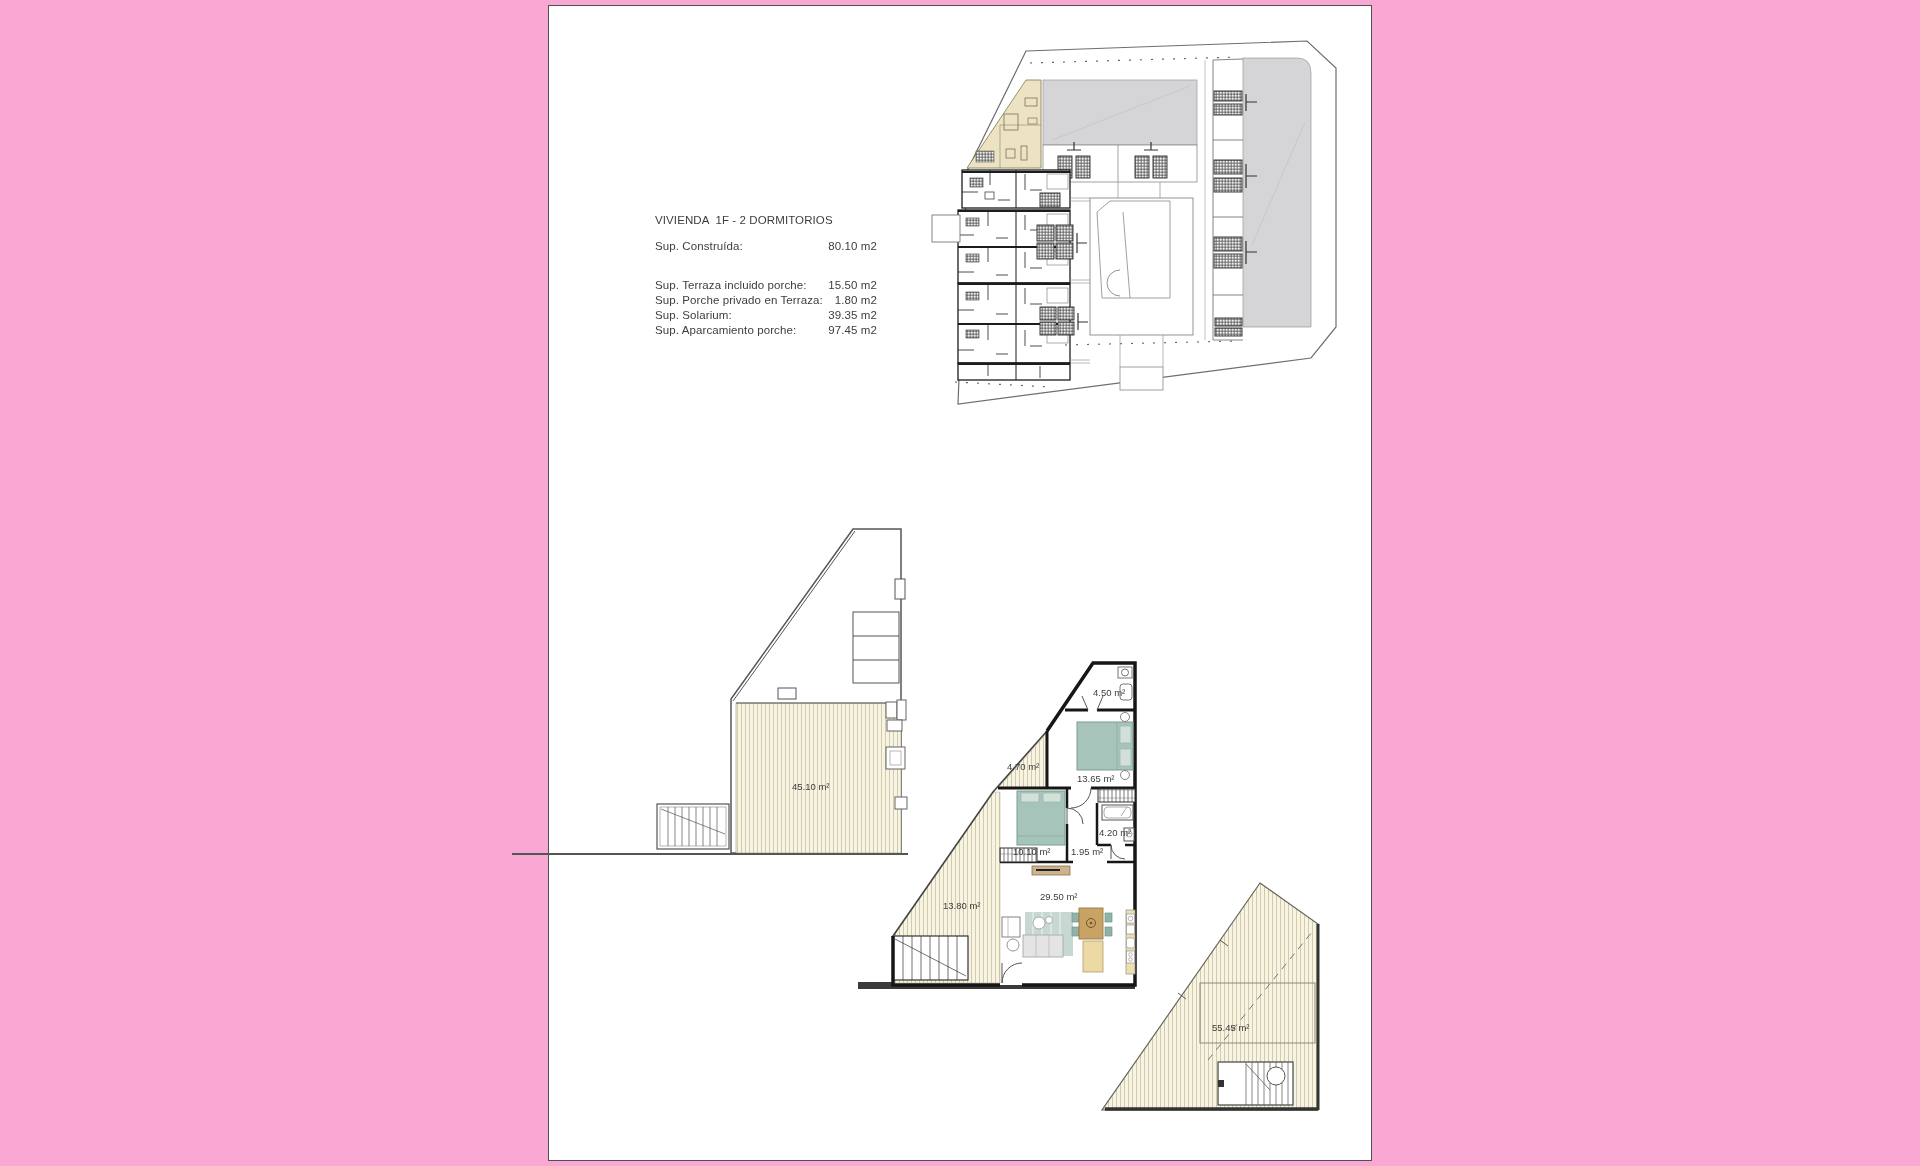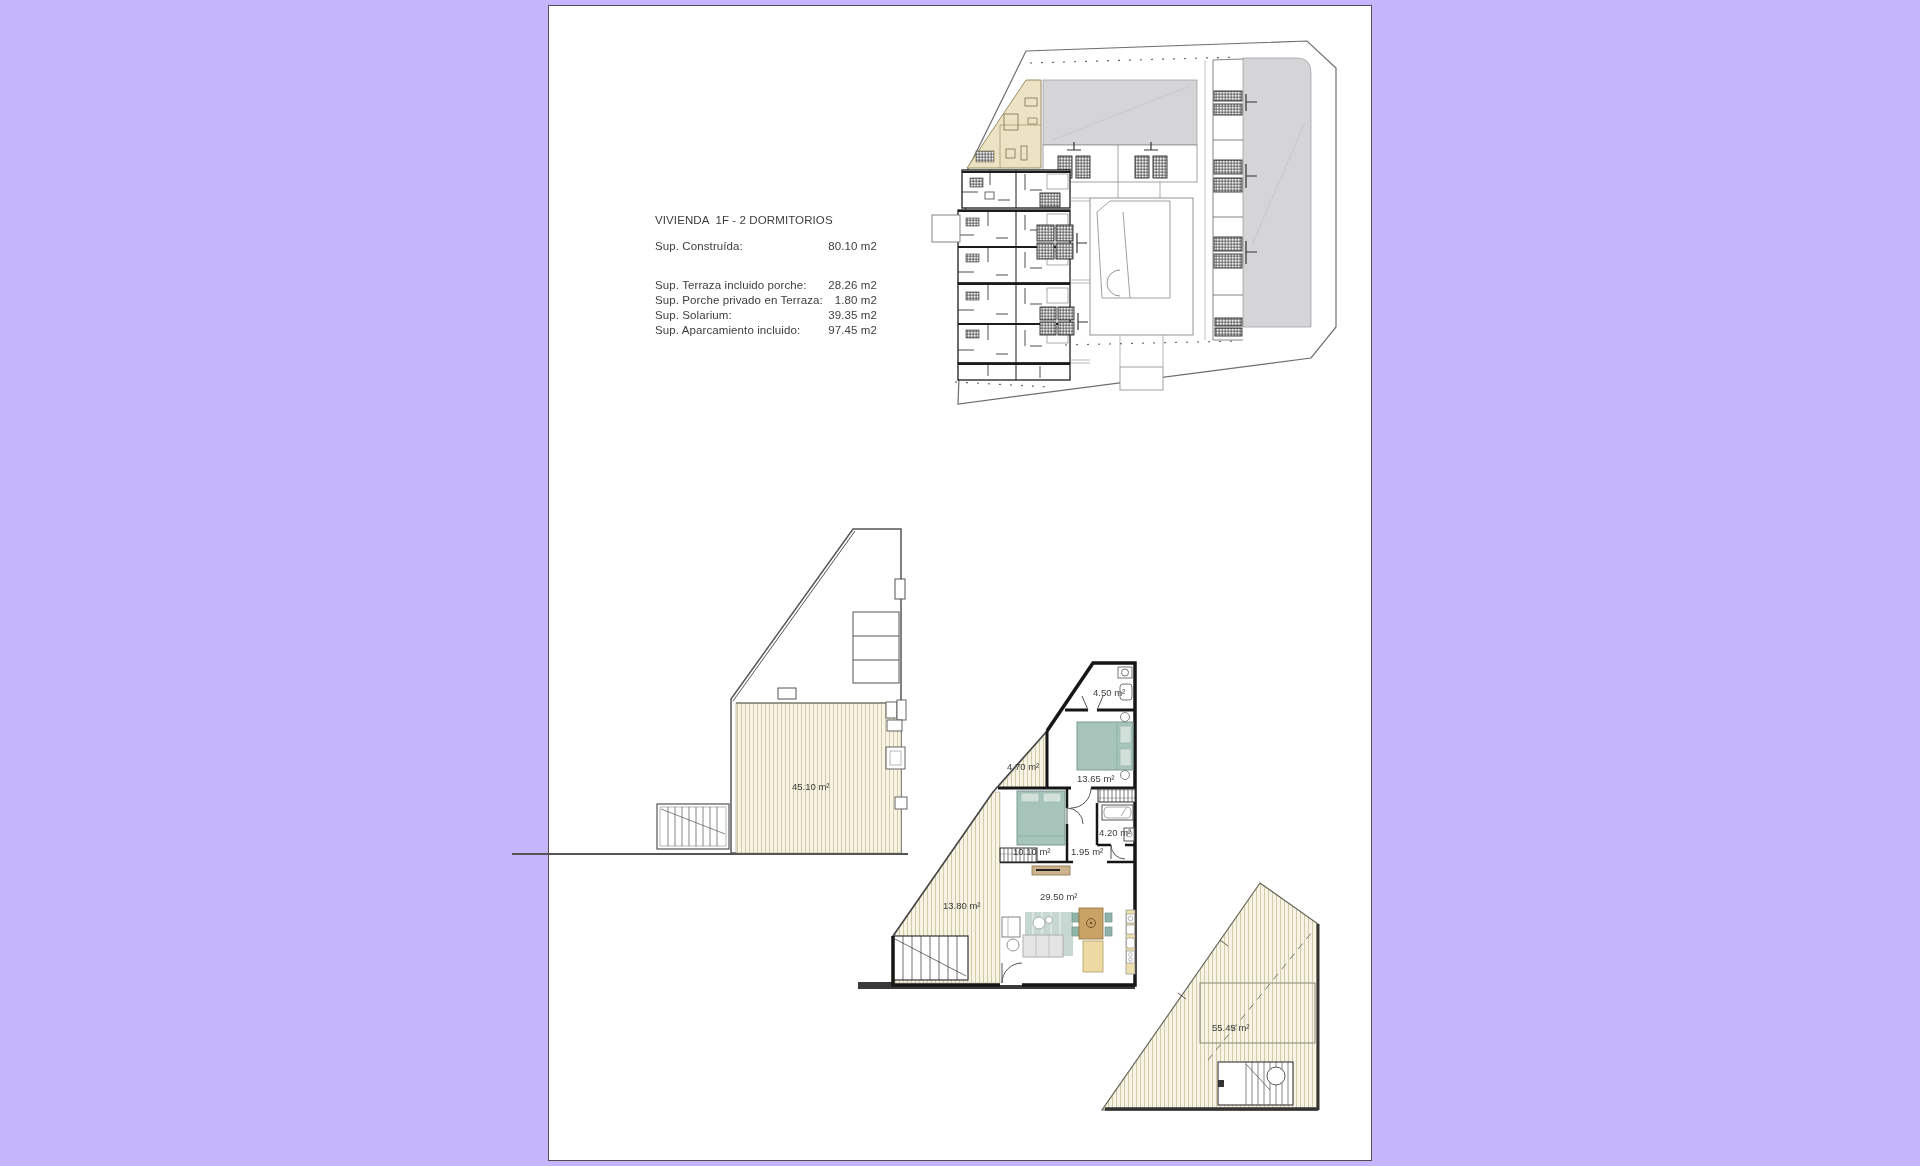--- a/index.html
+++ b/index.html
@@ -1,16 +1,16 @@
 <!DOCTYPE html>
 <html><head>
 <meta charset="utf-8">
 <style>
   html,body{margin:0;padding:0;background:#ffffff;}
-  .canvas{position:relative;width:1920px;height:1166px;background:#c4b5fd;overflow:hidden;
+  .canvas{position:relative;width:1920px;height:1166px;background:#f9a8d4;overflow:hidden;
           font-family:"Liberation Sans", sans-serif;text-decoration:underline;}
   .sheet{position:absolute;left:548px;top:5px;width:822px;height:1154px;
          border:1px solid #4f4f4f;background:#ffffff;}
   .plan-svg{position:absolute;}
   .spec-block{position:absolute;left:655px;top:214px;width:222px;
               font-size:11.5px;color:#3d3d3d;letter-spacing:0.1px;}
   .spec-title{margin-bottom:13px;white-space:pre;}
   .spec-row{display:flex;justify-content:space-between;line-height:15px;}
   .spec-row.gap-above{margin-top:24px;}
   .spec-label{white-space:pre;}
@@ -43,32 +43,32 @@
   <div class="sheet"></div>
 
   <div class="spec-block">
     <div class="spec-title">VIVIENDA  1F - 2 DORMITORIOS</div>
     <div class="spec-row">
       <span class="spec-label">Sup. Construída:</span>
       <span class="spec-value">80.10 m2</span>
     </div>
     <div class="spec-row gap-above">
       <span class="spec-label">Sup. Terraza incluido porche:</span>
-      <span class="spec-value">28.26 m2</span>
+      <span class="spec-value">15.50 m2</span>
     </div>
     <div class="spec-row">
       <span class="spec-label">Sup. Porche privado en Terraza:</span>
       <span class="spec-value">1.80 m2</span>
     </div>
     <div class="spec-row">
       <span class="spec-label">Sup. Solarium:</span>
       <span class="spec-value">39.35 m2</span>
     </div>
     <div class="spec-row">
-      <span class="spec-label">Sup. Aparcamiento incluido:</span>
+      <span class="spec-label">Sup. Aparcamiento porche:</span>
       <span class="spec-value">97.45 m2</span>
     </div>
   </div>
 
   <svg class="plan-svg" style="left:930px;top:30px" width="420" height="380" viewBox="0 0 420 380">
 
     <polygon points="96,21 377,11 406,38 406,297 381,328 28,374 37,141" fill="#ffffff" stroke="#6e6e6e" stroke-width="1.2"></polygon>
     <line x1="100" y1="33" x2="308" y2="27" stroke="#666" stroke-width="1.2" stroke-dasharray="2 9"></line>
 
     <rect x="113" y="50" width="154" height="65" fill="#d5d5d7" stroke="#9a9a9c" stroke-width="0.7"></rect>

